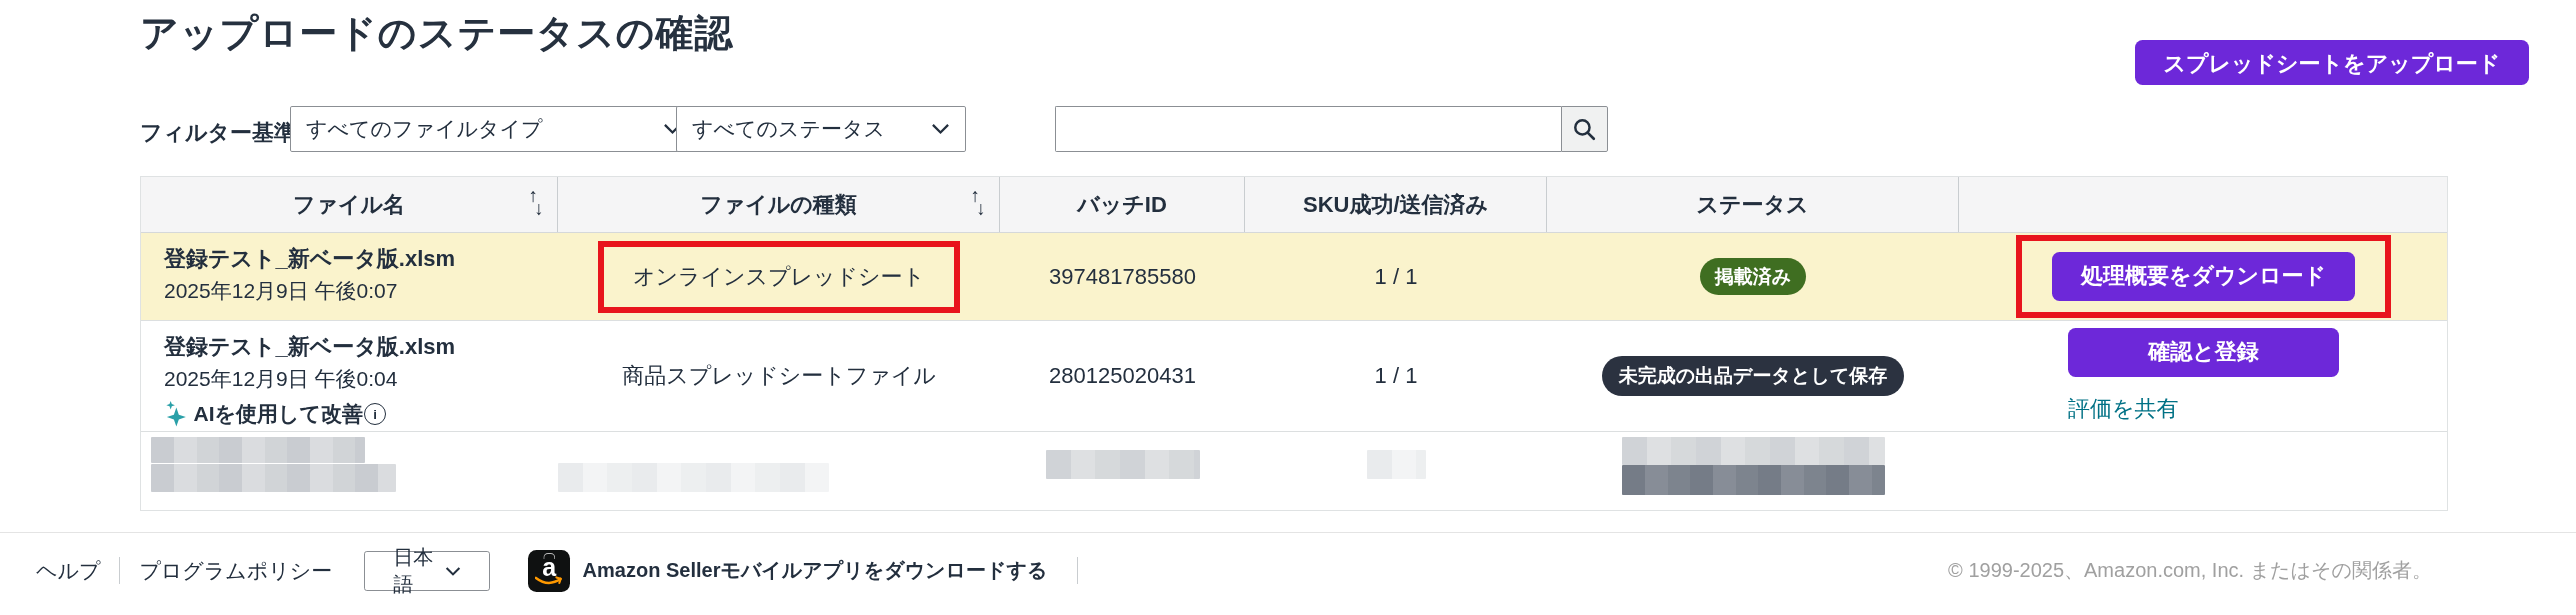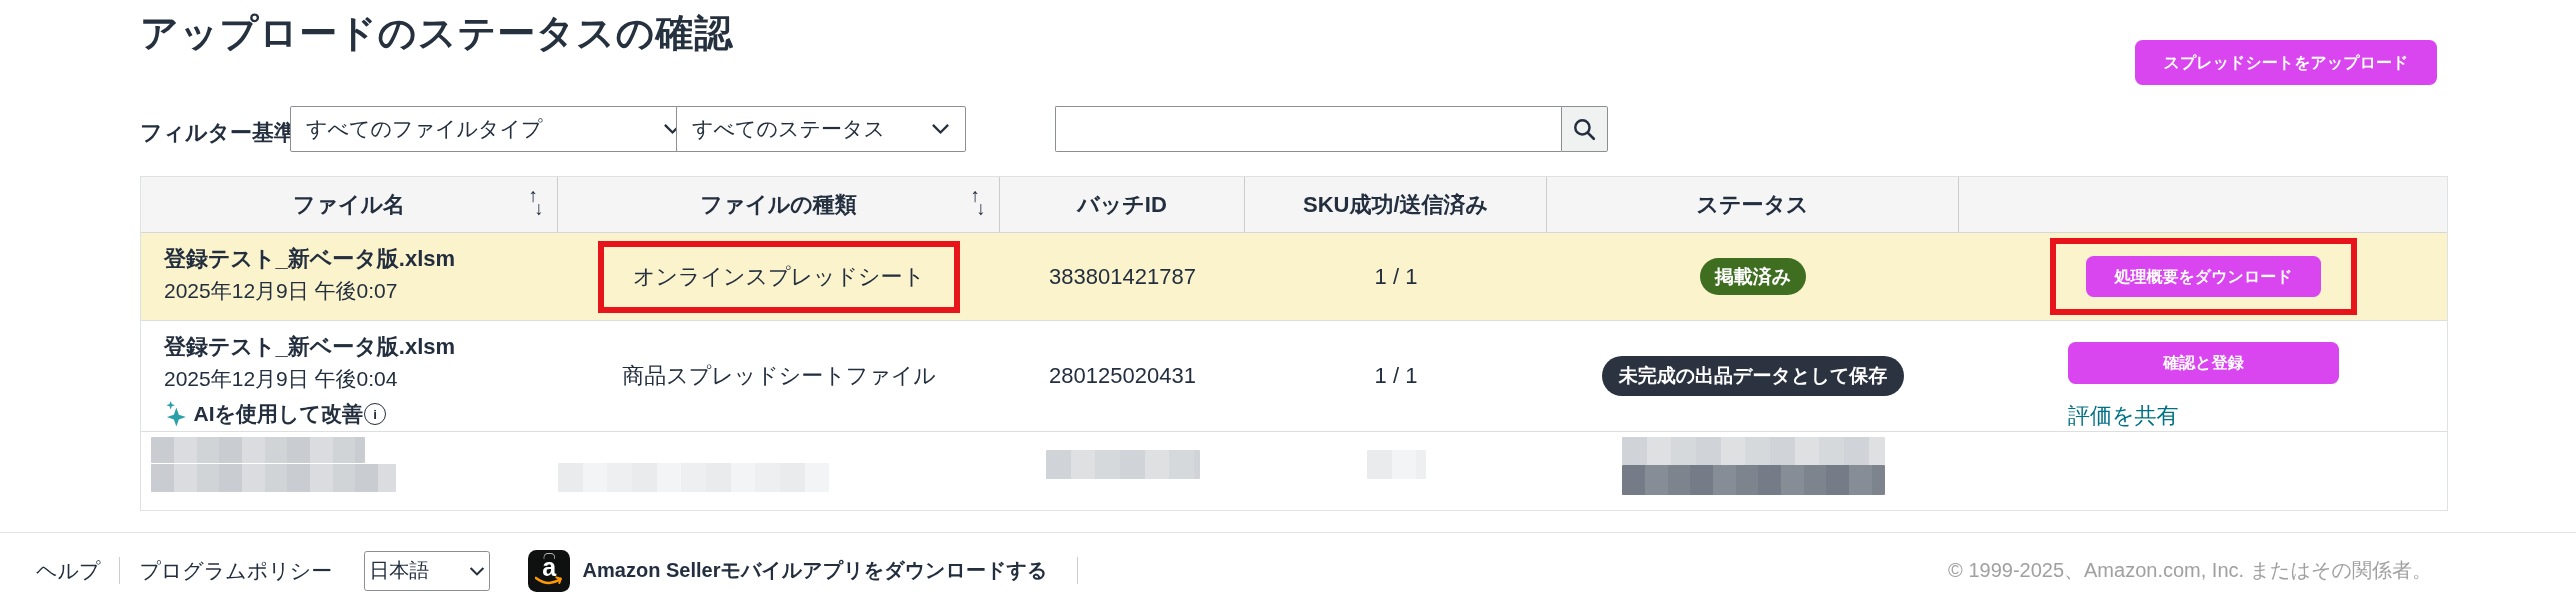--- a/index.html
+++ b/index.html
@@ -1,21 +1,21 @@
 <!DOCTYPE html>
 <html style="font-size:15px"><head>
 <meta charset="utf-8">
 <style>
   * { margin:0; padding:0; box-sizing:border-box; }
   html,body { width:2576px; height:615px; background:#fff; font-family:"Liberation Sans", sans-serif; color:#232f3e; }
   .stage { position:absolute; top:0; left:0; width:2576px; height:615px; background:#fff; overflow:hidden; }
 
   .page-title { position:absolute; left:140px; top:7.6px; font-size:38px; font-weight:700; letter-spacing:0.9px; color:#26313f; }
 
-  .btn-dark { background:#d946ef; color:#fff; border:none; border-radius:7.6px; font-size:16px; font-weight:700;
+  .btn-dark { background:#6d28d9; color:#fff; border:none; border-radius:7.6px; font-size:22px; font-weight:700;
               padding:11.4px 28.5px; line-height:1.2; cursor:pointer; white-space:nowrap; }
   .upload-btn { position:absolute; left:2135px; top:40px; height:45px; }
 
   
   .filter-label { position:absolute; left:140px; top:118px; font-size:22px; font-weight:700; }
   .select-box { position:absolute; top:106px; height:46px; background:#fff; border:0.9px solid #8b8f94; border-radius:1.9px;
                 display:flex; align-items:center; justify-content:space-between; padding:0 15px; font-size:21px; cursor:pointer; }
   .select-file-type { left:290px; width:408px; }
   .select-status { left:676px; width:290px; }
   .chev { width:19px; height:11.4px; flex:0 0 auto; margin-left:11.4px; }
@@ -48,41 +48,41 @@
                justify-content:center; font-size:13.3px; font-weight:700; font-style:normal; cursor:pointer; }
 
   .red-annotation { border:6.6px solid #e8141c; display:inline-flex; align-items:center; justify-content:center; }
   .red-type { padding:15px 28.5px; font-size:22px; background:transparent; }
   .red-btnwrap { padding:11.4px 30px; }
 
   .pill { color:#fff; border-radius:948px; font-weight:700; white-space:nowrap; }
   .pill-green { background:#3f6e21; font-size:19px; padding:5.7px 15px; }
   .pill-dark { background:#2b3240; font-size:19px; padding:6.6px 17px; }
 
-  .action-col { display:flex; flex-direction:column; align-items:center; justify-content:flex-end; }
+  .action-col { display:flex; flex-direction:column; align-items:center; justify-content:center; }
   .action-inner { display:flex; flex-direction:column; align-items:flex-start; }
   .teal-link { color:#007185; font-size:22px; margin-top:17px; text-decoration:none; cursor:pointer; }
 
   
   .mosaic { border-radius:0.9px; }
   .mosaic-md   { background:repeating-linear-gradient(90deg,#c9ccd1 0 23px,#dadcdf 23px 46px,#d1d4d7 46px 68px); }
   .mosaic-light{ background:repeating-linear-gradient(90deg,#e9ebed 0 25px,#f3f4f5 25px 49px,#edeff0 49px 74px); }
   .mosaic-mid  { background:repeating-linear-gradient(90deg,#d0d3d7 0 25px,#dee0e2 25px 49px,#d6d9db 49px 74px); }
   .mosaic-dark { background:repeating-linear-gradient(90deg,#757c87 0 23px,#878d97 23px 46px,#7d848e 46px 68px); }
   .r3c1 { flex-direction:column; align-items:flex-start; justify-content:flex-start; padding:4.7px 0 0 9.5px; }
   .r3c2 { align-items:flex-start; justify-content:flex-start; padding:31px 0 0 0; }
   .r3stack { display:flex; flex-direction:column; align-items:center; justify-content:flex-start; padding-top:4.7px; }
 
   
   .footer { position:absolute; left:0; top:532px; width:2576px; height:84px; border-top:0.9px solid #e4e4e4;
             display:flex; align-items:center; padding:0 144px 7.6px 36px; }
   .flink { font-size:21px; color:#232f3e; text-decoration:none; cursor:pointer; white-space:nowrap; }
   .fdiv { width:0.9px; height:26.6px; background:#c9cdd0; margin:0 19px; }
   .lang-select { width:126px; height:40px; border:0.9px solid #8b8f94; border-radius:2.8px; display:flex; align-items:center;
-                 justify-content:space-between; padding:0 4px; font-size:20px; margin-left:32px; cursor:pointer; }
+                 justify-content:space-between; padding:0 28px; font-size:20px; margin-left:32px; cursor:pointer; }
   .app-icon { position:relative; width:42px; height:42px; background:#0f1111; border-radius:8.5px; margin-left:38px;
               display:flex; align-items:center; justify-content:center; flex:0 0 auto; }
   .app-handle { position:absolute; top:2.8px; left:50%; transform:translateX(-50%); width:11.4px; height:6.6px;
                 border:1.9px solid #bbb; border-bottom:none; border-radius:4.7px 4.7px 0 0; }
   .app-a { color:#fff; font-size:25px; font-weight:700; line-height:1; margin-top:-5.7px; }
   .app-smile { position:absolute; bottom:4.7px; left:6.6px; }
   .app-text { font-size:20px; font-weight:700; margin-left:12.3px; white-space:nowrap; }
   .copyright { margin-left:auto; font-size:20px; color:#a0a0a0; white-space:nowrap; }
 </style>
 </head>
@@ -152,21 +152,21 @@
     <div class="cols trow row1">
       <div class="cell cell-left">
         <div class="fname">登録テスト_新ベータ版.xlsm</div>
         <div class="fdate">2025年12月9日 午後0:07</div>
       </div>
       <div class="cell">
         <div class="red-annotation red-type">
           <span>オンラインスプレッドシート</span>
         </div>
       </div>
-      <div class="cell">383801421787</div>
+      <div class="cell">397481785580</div>
       <div class="cell">1 / 1</div>
       <div class="cell">
         <span class="pill pill-green">掲載済み</span>
       </div>
       <div class="cell">
         <div class="red-annotation red-btnwrap">
           <button class="btn-dark">処理概要をダウンロード</button>
         </div>
       </div>
     </div>

